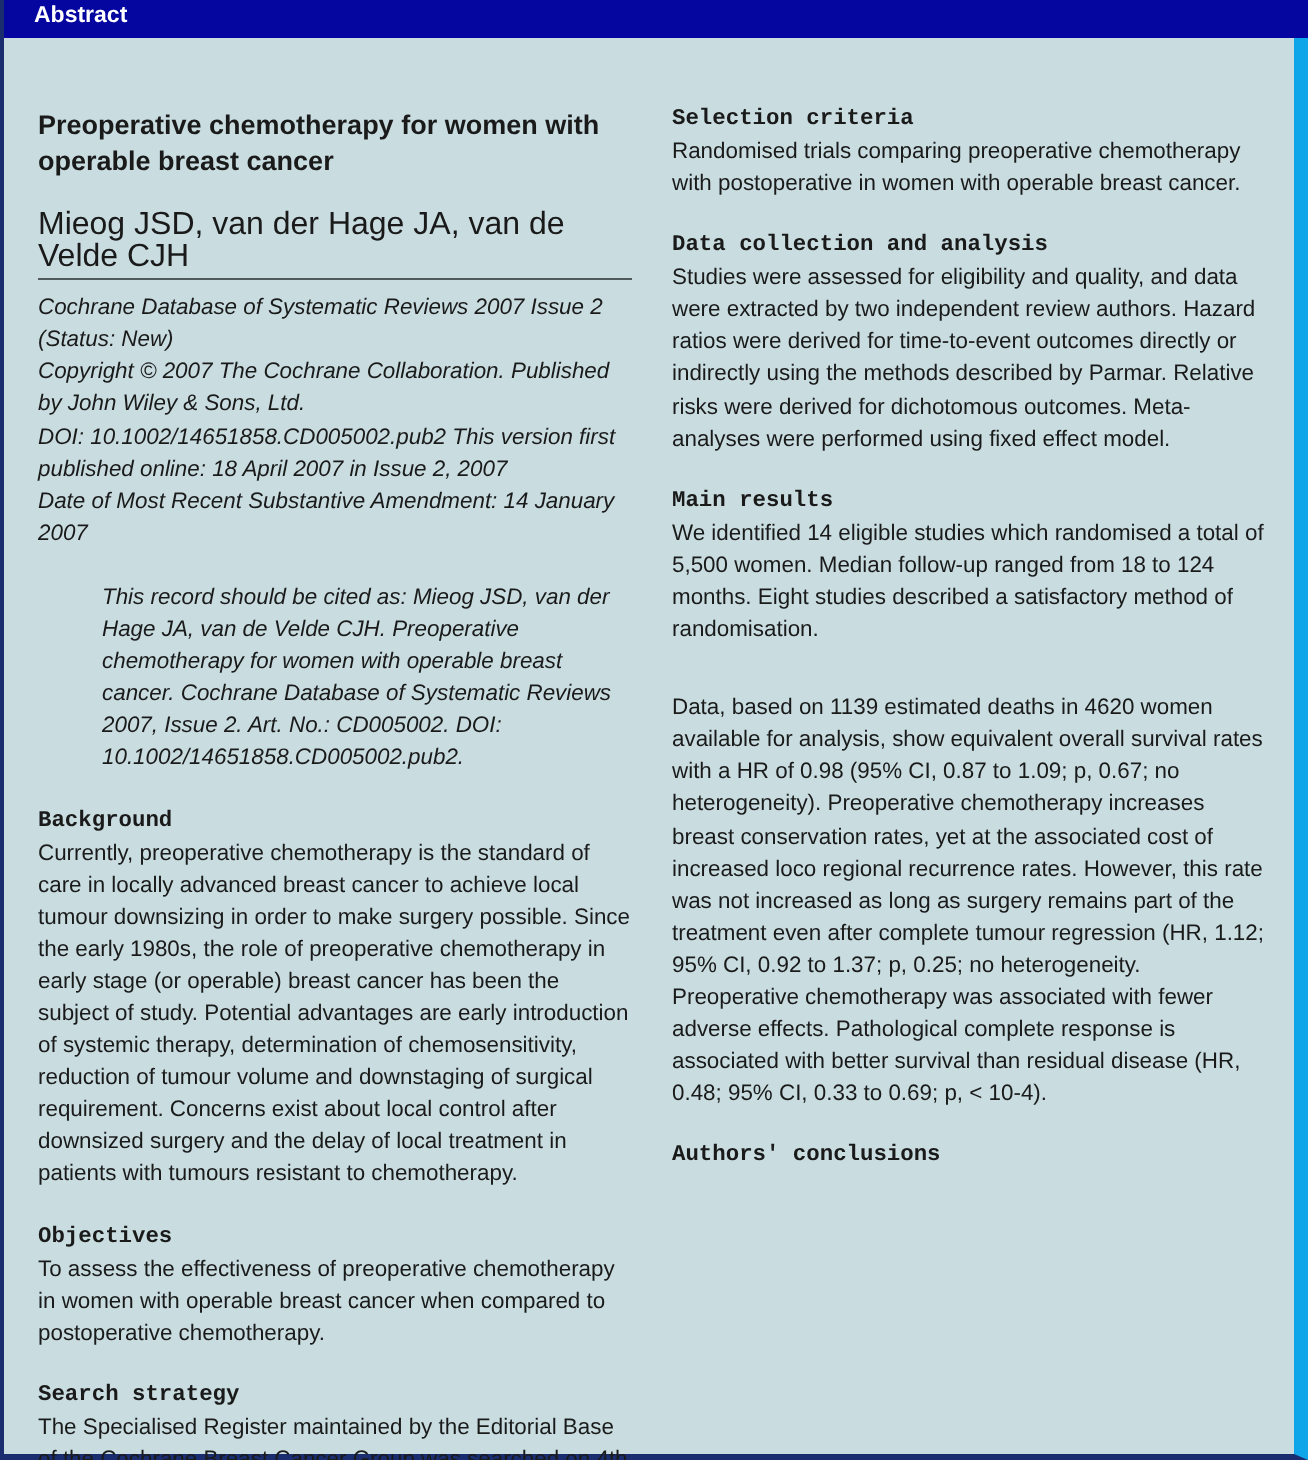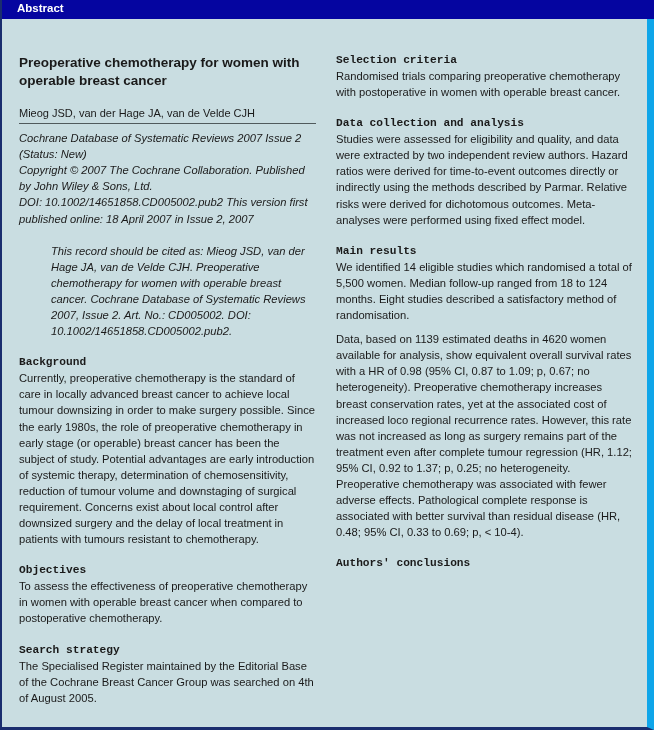--- a/index.html
+++ b/index.html
@@ -30,47 +30,48 @@
     font-size:11.2px; line-height:16.1px;
   }
   .col.left { left:17px; width:297px; }
   .col.right { left:334px; width:300px; }
   h1.title {
     margin:20px 0 0 0; font-size:13.5px; line-height:18px; font-weight:bold;
   }
   .authors {
     margin-top:15px; padding-bottom:2px;
     border-bottom:1px solid #505a5c;
-    font-size:11px;
+    font-size:16px;
   }
   .meta { font-style:italic; margin-top:6px; }
   .cite { font-style:italic; margin-top:16px;margin-left:32px; }
   .section { margin-top:15px; }
   .section h2 {
     margin:0; font-size:11.2px; line-height:16px; font-weight:bold;font-family:Liberation Mono, monospace;
   }
   .section p { margin:0; }
-  .section p + p { margin-top:8px; }
+  .section p + p { margin-top:23px; }
   .right .section:first-child { margin-top:18px; }
 </style>
 </head>
 <body>
 
 <div class="frame">
   <div class="header-bar">
     <span>Abstract</span>
   </div>
 
   <div class="col left">
     <h1 class="title">Preoperative chemotherapy for women with operable breast cancer</h1>
     <div class="authors">Mieog JSD, van der Hage JA, van de Velde CJH</div>
     <div class="meta">
       <div>Cochrane Database of Systematic Reviews 2007 Issue 2 (Status: New)</div>
       <div>Copyright © 2007 The Cochrane Collaboration. Published by John Wiley &amp; Sons, Ltd.</div>
       <div>DOI: 10.1002/14651858.CD005002.pub2  This version first published online: 18 April 2007 in Issue 2, 2007</div>
+      <div>Date of Most Recent Substantive Amendment: 14 January 2007</div>
     </div>
     <div class="cite">This record should be cited as: Mieog JSD, van der Hage JA, van de Velde CJH. Preoperative chemotherapy for women with operable breast cancer. Cochrane Database of Systematic Reviews 2007, Issue 2. Art. No.: CD005002. DOI: 10.1002/14651858.CD005002.pub2.</div>
 
     <div class="section">
       <h2>Background</h2>
       <p>Currently, preoperative chemotherapy is the standard of care in locally advanced breast cancer to achieve local tumour downsizing in order to make surgery possible. Since the early 1980s, the role of preoperative chemotherapy in early stage (or operable) breast cancer has been the subject of study. Potential advantages are early introduction of systemic therapy, determination of chemosensitivity, reduction of tumour volume and downstaging of surgical requirement. Concerns exist about local control after downsized surgery and the delay of local treatment in patients with tumours resistant to chemotherapy.</p>
     </div>
     <div class="section">
       <h2>Objectives</h2>
       <p>To assess the effectiveness of preoperative chemotherapy in women with operable breast cancer when compared to postoperative chemotherapy.</p>

